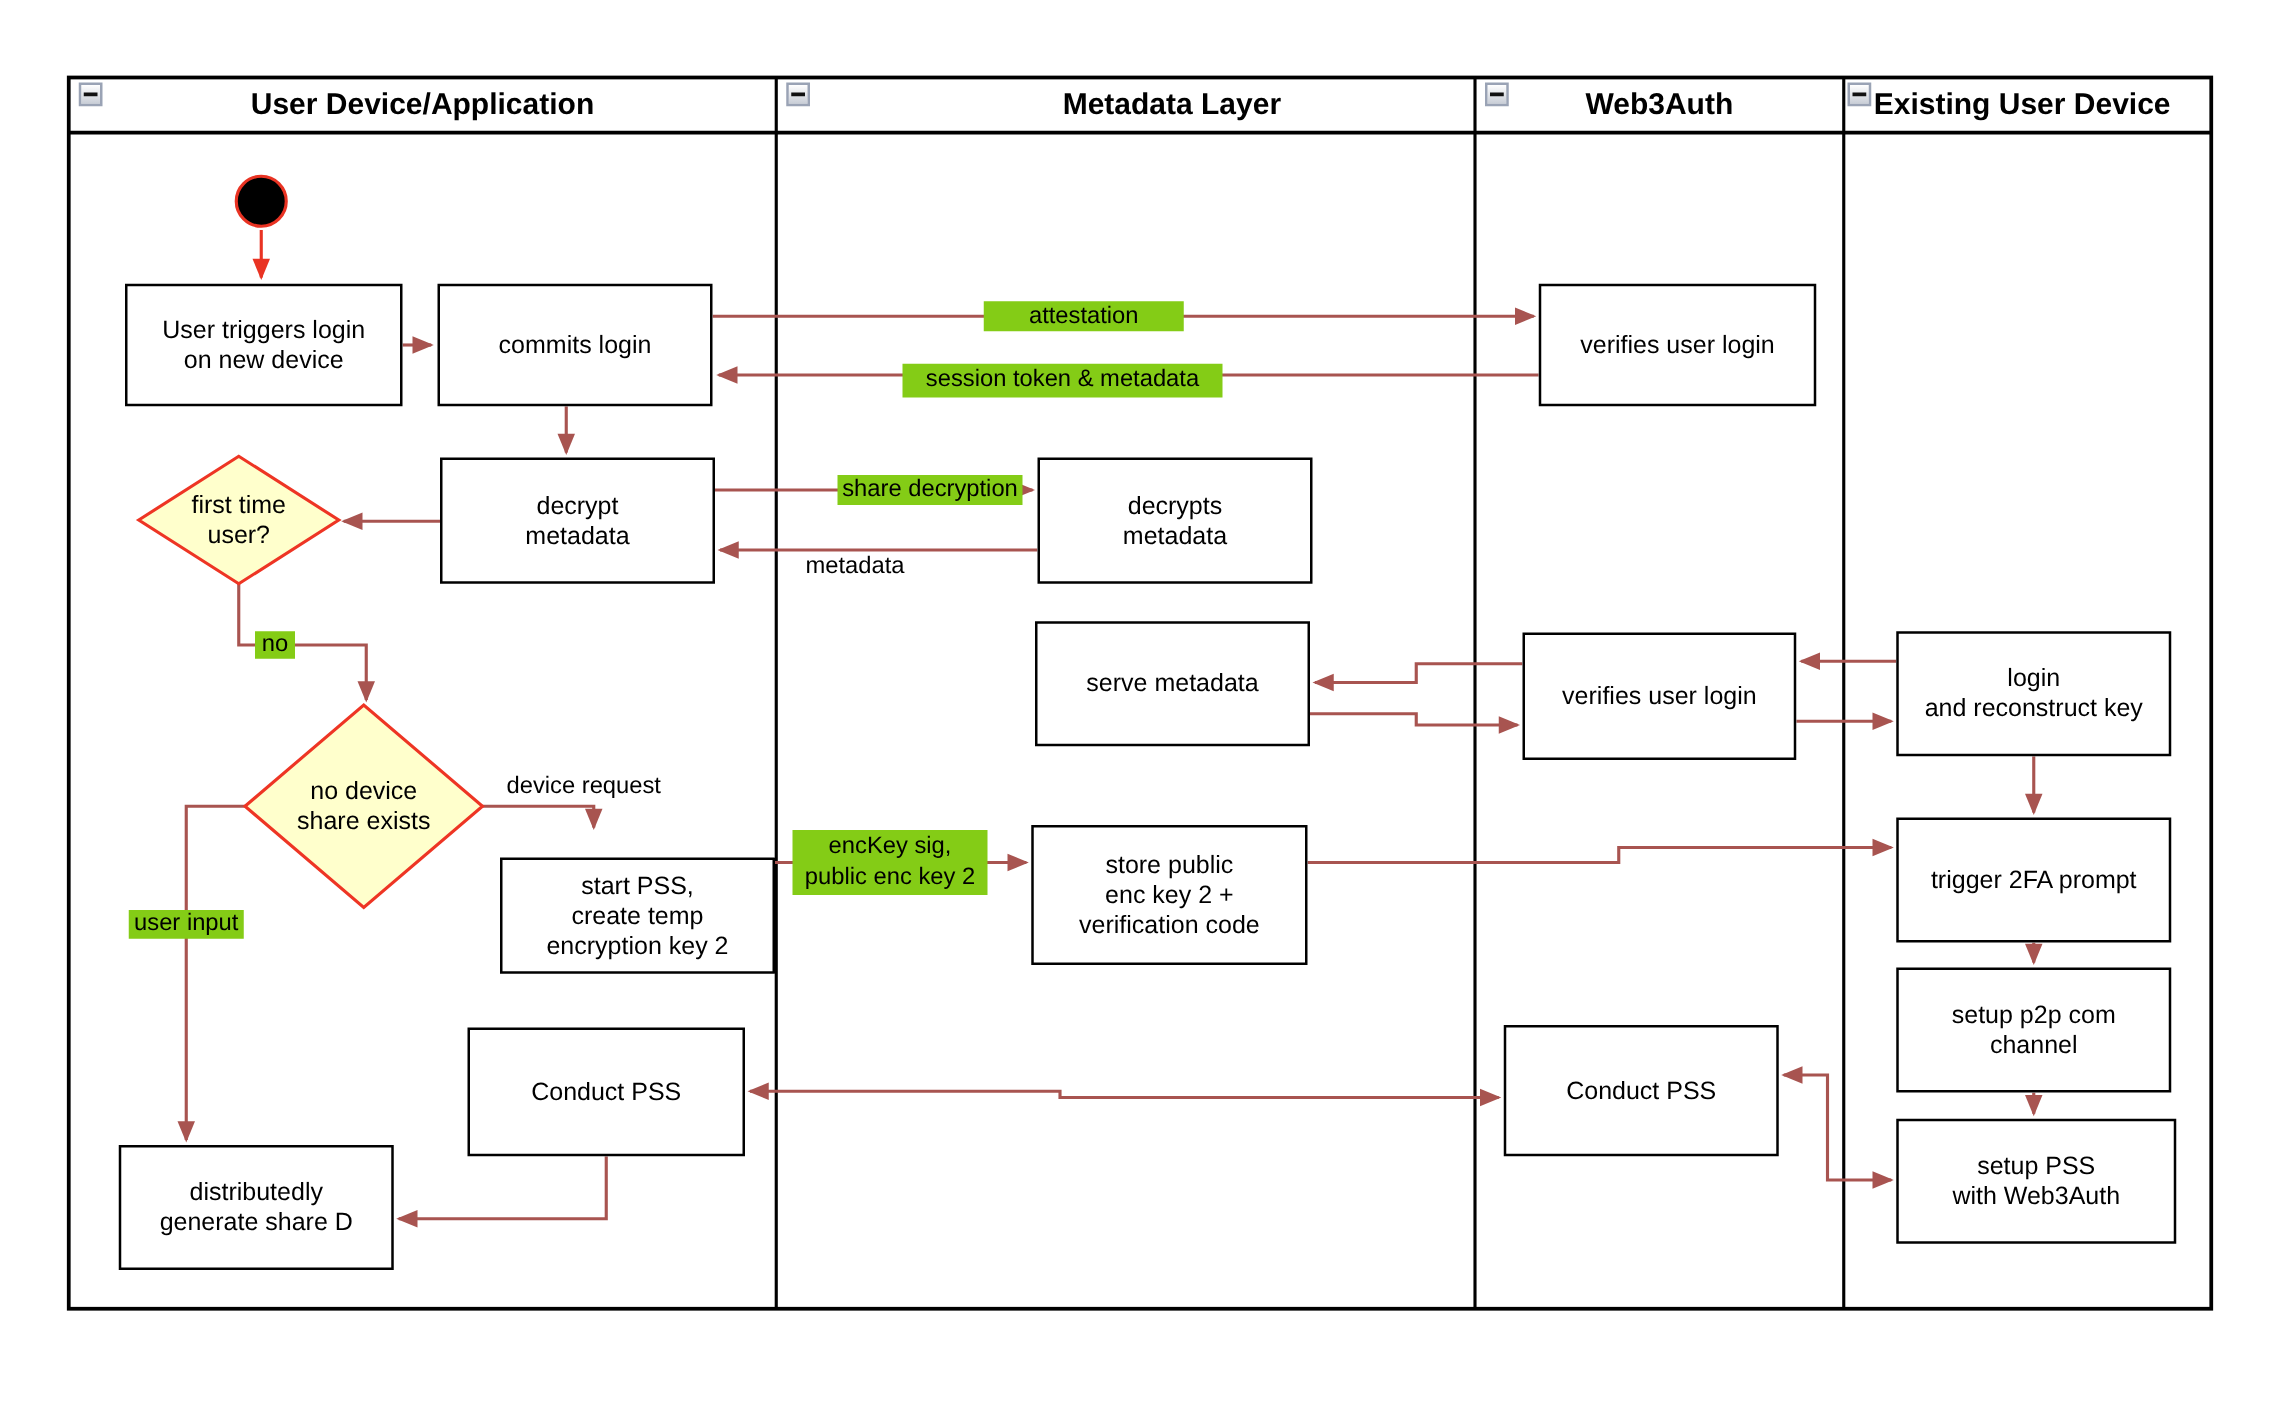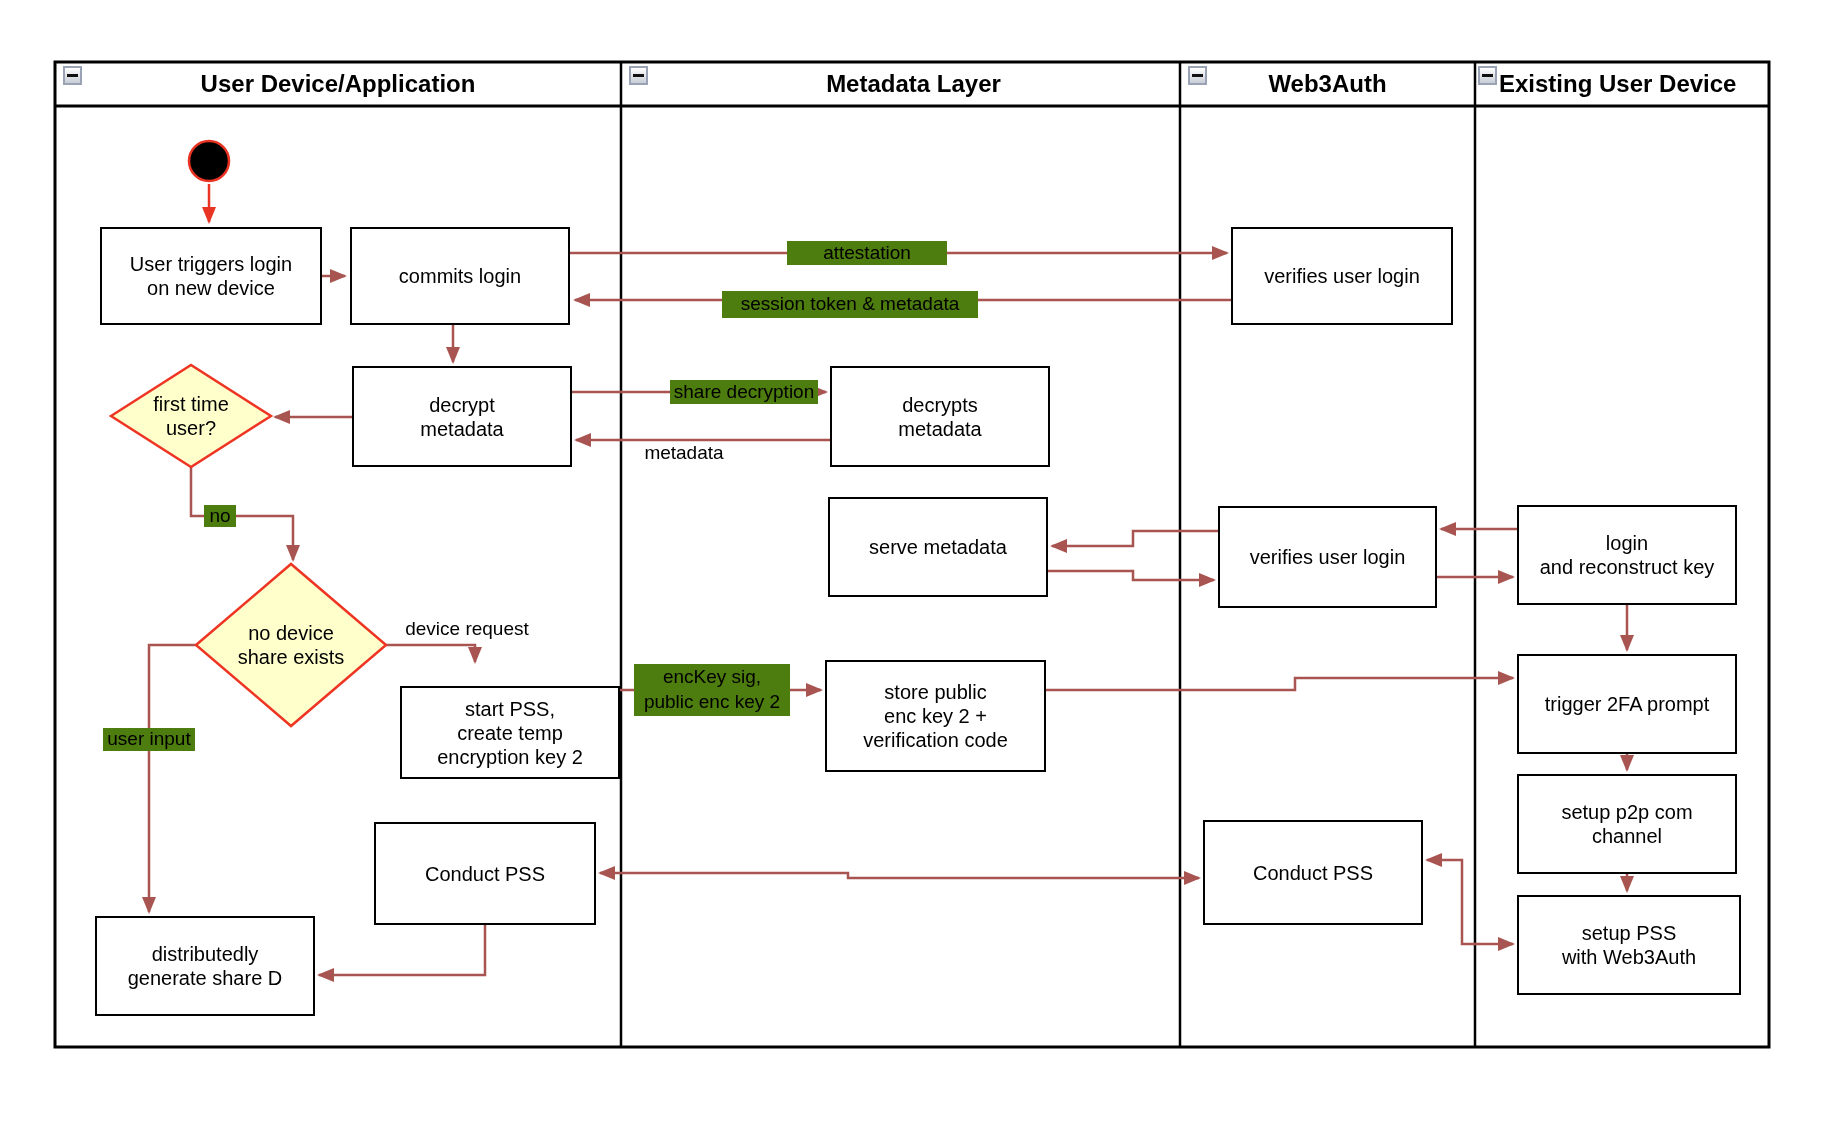--- a/index.html
+++ b/index.html
@@ -4,21 +4,21 @@
 <style>
   html,body{margin:0;padding:0;background:#ffffff;}
   .canvas{position:relative;width:1822px;height:1132px;background:#ffffff;
           font-family:"Liberation Sans", sans-serif;color:#000;overflow:hidden;}
   svg.layer{position:absolute;left:0;top:0;width:1822px;height:1132px;}
 
   
   .lane-title{position:absolute;top:62px;height:44px;display:flex;align-items:center;
               justify-content:center;font-weight:bold;font-size:24px;}
   #lt1{left:55px;width:566px;}
-  #lt2{left:634px;width:559px;}
+  #lt2{left:658px;width:559px;}
   #lt3{left:1180px;width:295px;}
   #lt4{left:1499px;width:270px;justify-content:flex-start;}
   .collapse{position:absolute;width:19px;height:19px;box-sizing:border-box;
             border:2px solid #9aa3b5;background:linear-gradient(180deg,#ffffff 0%,#c8cdd6 100%);
             display:flex;align-items:center;justify-content:center;}
   .collapse .bar{width:11px;height:3px;background:#111;}
   #ci1{left:63px;top:66px;} #ci2{left:629px;top:66px;} #ci3{left:1188px;top:66px;} #ci4{left:1478px;top:66px;}
 
   
   .node{position:absolute;box-sizing:border-box;border:2.5px solid #000;background:#fff;
@@ -43,21 +43,21 @@
 
   
   .dlabel{position:absolute;display:flex;align-items:center;justify-content:center;
           text-align:center;font-size:20px;line-height:1.2;white-space:pre-line;}
   #dl-first-time{left:111px;top:386px;width:160px;height:60px;}
   #dl-no-device{left:196px;top:605px;width:190px;height:80px;}
 
   
   .elabel{position:absolute;display:flex;align-items:center;justify-content:center;
           text-align:center;font-size:19px;line-height:1.3;white-space:pre-line;}
-  .bgw{background:#4d7c0f;}
+  .bgw{background:#84cc16;}
   #el-attestation{left:787px;top:241px;width:160px;height:24px;}
   #el-session{left:722px;top:291px;width:256px;height:27px;}
   #el-share-decryption{left:626px;top:380px;width:148px;height:24px;margin-left:44px;}
   #el-metadata{left:638px;top:442px;width:92px;height:22px;}
   #el-no{left:204px;top:505px;width:32px;height:22px;}
   #el-device-request{left:392px;top:617px;width:150px;height:24px;}
   #el-user-input{left:103px;top:728px;width:92px;height:23px;}
   #el-enckey{left:634px;top:664px;width:156px;height:52px;}
 </style>
 </head>

